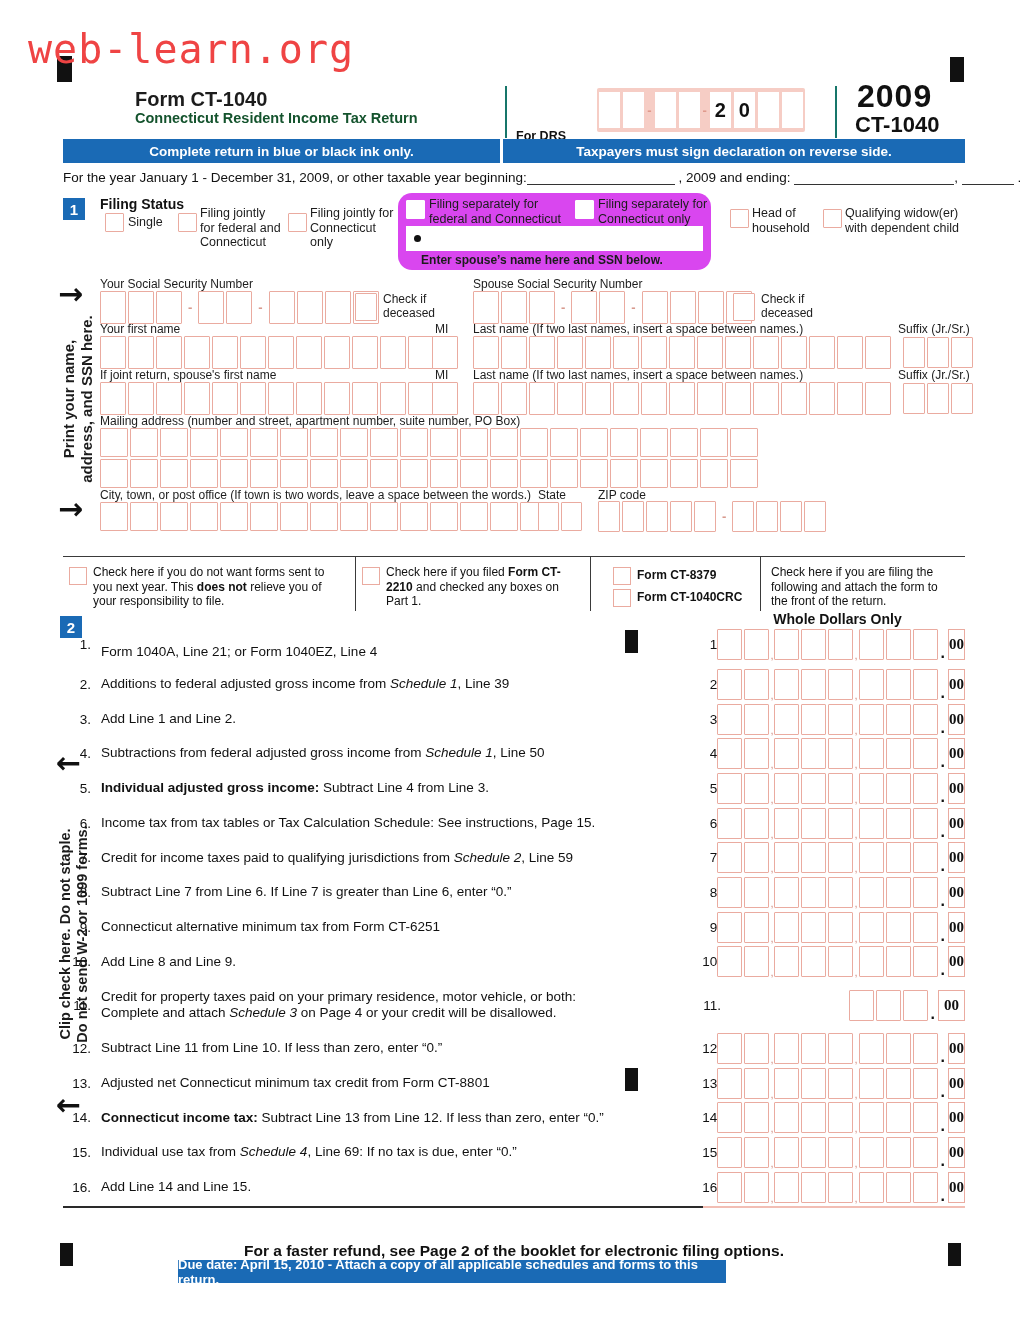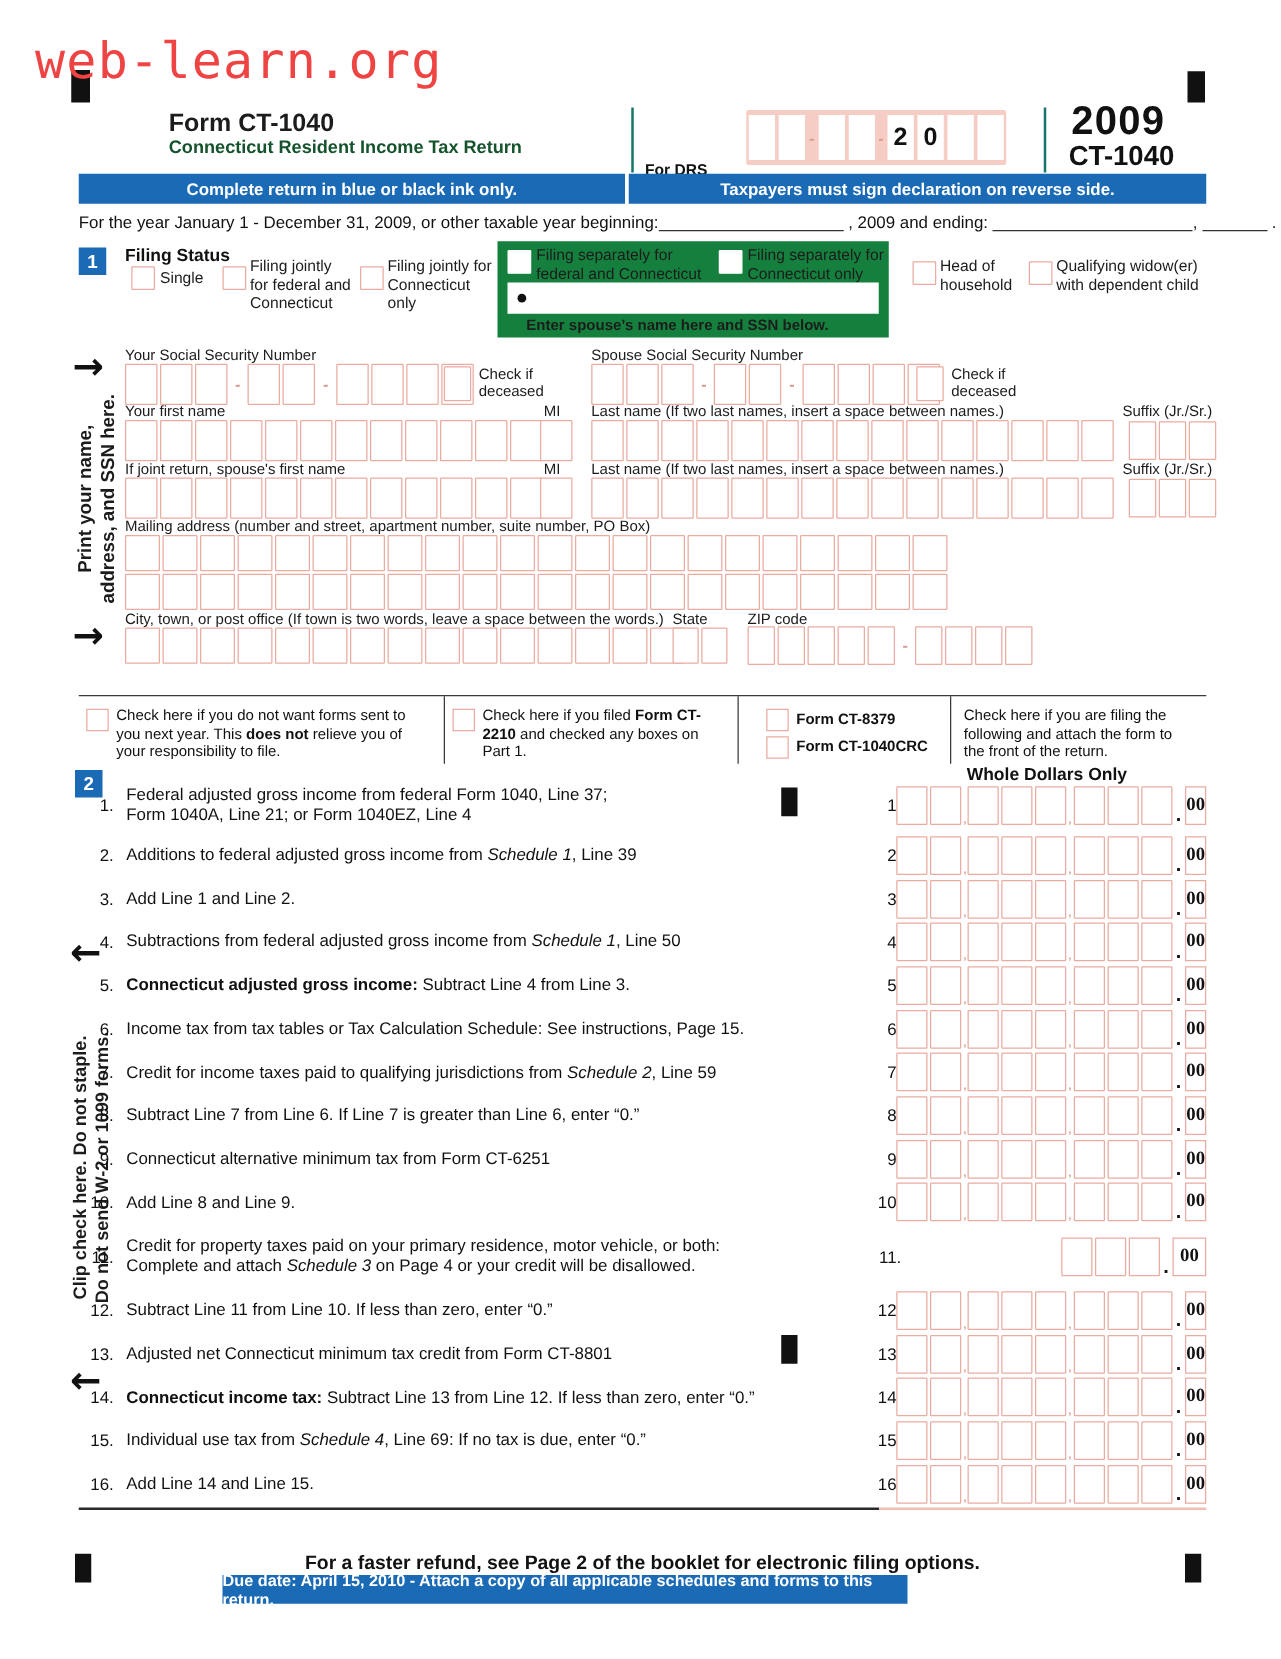--- a/index.html
+++ b/index.html
@@ -31,21 +31,21 @@
   .cb.tallcb{width:20px;height:26px;}
   .flabel{position:absolute;font-size:12px;line-height:14px;color:#1c1c1c;}
   .flabel.bold{font-weight:bold;}
   .cellrow{position:absolute;display:flex;align-items:flex-end;gap:2px;}
   .cell{background:#fff;border:1.5px solid #eaaba0;border-radius:1px;}
   .cgroup{display:flex;gap:2px;}
   .cdash{color:#d89a8e;font-weight:bold;align-self:center;margin:0 4px;font-size:13px;}
   .w24{width:24px;height:31px;} .w26{width:26px;height:27px;} .w20{width:20px;height:29px;} .w19{width:19px;height:27px;}
   
   .optlabel{font-size:12.5px;line-height:14.5px;}
-  .pinkpanel{background:#15803d;border-radius:0;}
+  .pinkpanel{background:#d946ef;border-radius:14px;}
   .bullet{width:7px;height:7px;border-radius:50%;background:#111;}
   
   .notices{display:flex;border-top:1.5px solid #3a3a3a;}
   .ncol{font-size:12px;line-height:14.5px;position:relative;box-sizing:border-box;padding:8px 8px 0 30px;}
   .ncol+.ncol{border-left:1.2px solid #3a3a3a;}
   .ncb{position:absolute;left:6px;top:10px;width:16px;height:16px;background:#fff;border:1.5px solid #eaaba0;}
   
   .lines{display:flex;flex-direction:column;}
   .line-row{display:flex;align-items:center;height:34.7px;}
   .line-row.tall1{height:46px;}
@@ -457,21 +457,21 @@
       <span>Check here if you are filing the following and attach the form to the front of the return.</span>
     </div>
   </div>
 
   <div class="abs wdo" style="left:710px;top:611px;width:255px;">Whole Dollars Only</div>
   <div class="abs badge" style="left:60px;top:616px;">2</div>
 
   <div class="abs lines" style="left:63px;top:621px;width:902px;">
       <div class="line-row tall1">
         <div class="ln-num">1.</div>
-        <div class="ln-text"><span>Federal adjusted gross income from federal Form 1040, Line 37;</span><br><span>Form 1040A, Line 21; or Form 1040EZ, Line 4</span></div>
+        <div class="ln-text"><br><span>Form 1040A, Line 21; or Form 1040EZ, Line 4</span></div>
         <div class="ln-fill"></div>
         <div class="amt-num">1.</div>
         <div class="boxes">
           <span class="agroup">
             <span class="acell"></span>
             <span class="acell"></span>
           </span>
           <span class="comma">,</span>
           <span class="agroup">
             <span class="acell"></span>
@@ -561,21 +561,21 @@
             <span class="acell"></span>
             <span class="acell"></span>
             <span class="acell"></span>
           </span>
           <span class="period">.</span>
           <span class="cents">00</span>
         </div>
       </div>
       <div class="line-row">
         <div class="ln-num">5.</div>
-        <div class="ln-text"><b>Connecticut adjusted gross income:</b><span> Subtract Line 4 from Line 3.</span></div>
+        <div class="ln-text"><b>Individual adjusted gross income:</b><span> Subtract Line 4 from Line 3.</span></div>
         <div class="ln-fill"></div>
         <div class="amt-num">5.</div>
         <div class="boxes">
           <span class="agroup">
             <span class="acell"></span>
             <span class="acell"></span>
           </span>
           <span class="comma">,</span>
           <span class="agroup">
             <span class="acell"></span>

